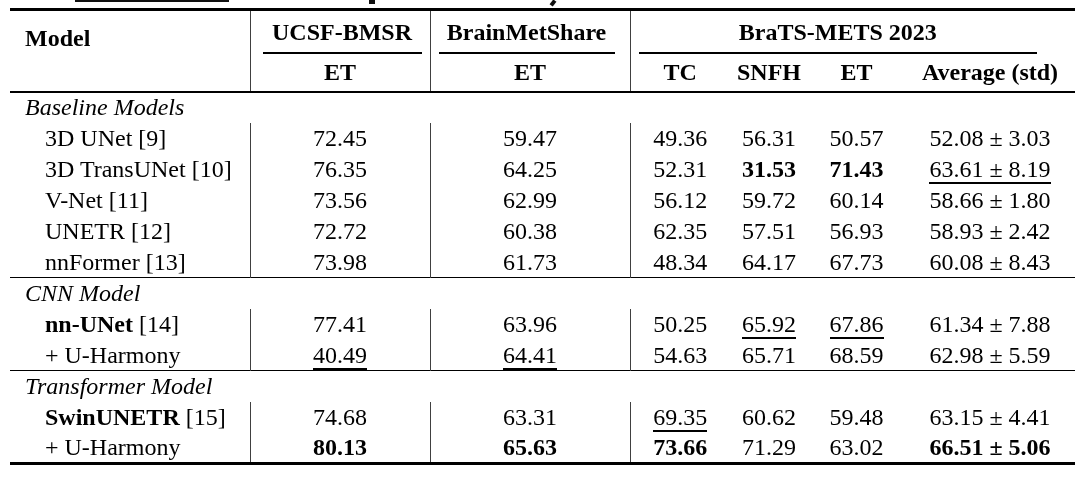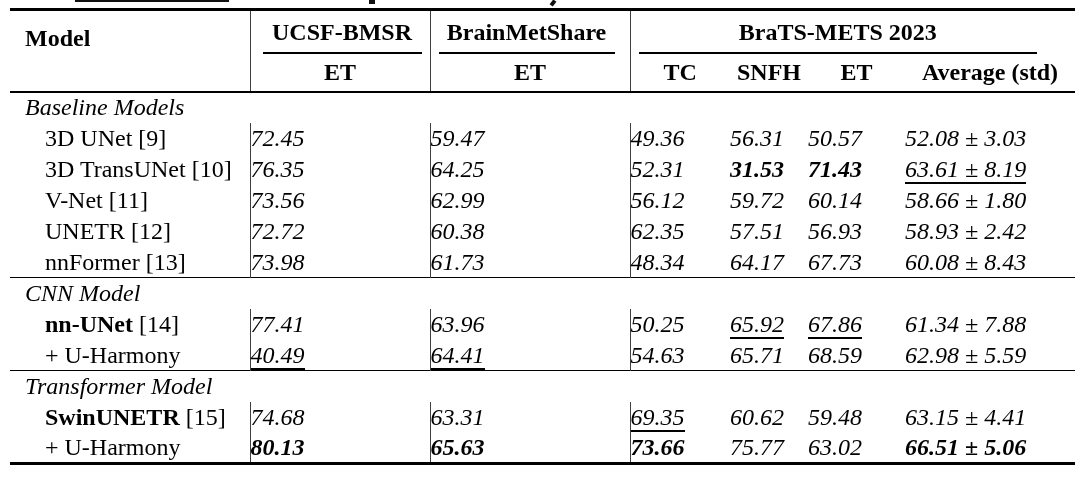--- a/index.html
+++ b/index.html
@@ -56,21 +56,21 @@
   .vl { border-left: 1px solid #404040; }
 
   td.section-title {
     font-style: italic;
     text-align: left;
     padding-left: 15px;
     height: 31px;
   }
   tr.rule-top { border-top: 1.5px solid #000; }
   td.method-cell { text-align: left; padding-left: 35px; height: 31px; }
-  td.val { height: 31px; font-style: italic; }
+  td.val { text-align: center; height: 31px; }
   .b { font-weight: bold; }
   .u { border-bottom: 2px solid #000; }
 </style>
 </head>
 <body>
 
 <div class="frag frag-underline"></div>
 <div class="frag frag-p"></div>
 <div class="frag frag-y"></div>
 
@@ -186,18 +186,18 @@
         <td class="val vl"><span class="u">69.35</span></td>
         <td class="val"><span class="">60.62</span></td>
         <td class="val"><span class="">59.48</span></td>
         <td class="val"><span class="">63.15 ± 4.41</span></td>
       </tr>
       <tr>
         <td class="method-cell"><span>+ U-Harmony</span></td>
         <td class="val vl"><span class="b ">80.13</span></td>
         <td class="val vl"><span class="b ">65.63</span></td>
         <td class="val vl"><span class="b ">73.66</span></td>
-        <td class="val"><span class="">75.77</span></td>
+        <td class="val"><span class="">71.29</span></td>
         <td class="val"><span class="">63.02</span></td>
         <td class="val"><span class="b ">66.51 ± 5.06</span></td>
       </tr>
     </tbody>
 </table>
 
 </body></html>

